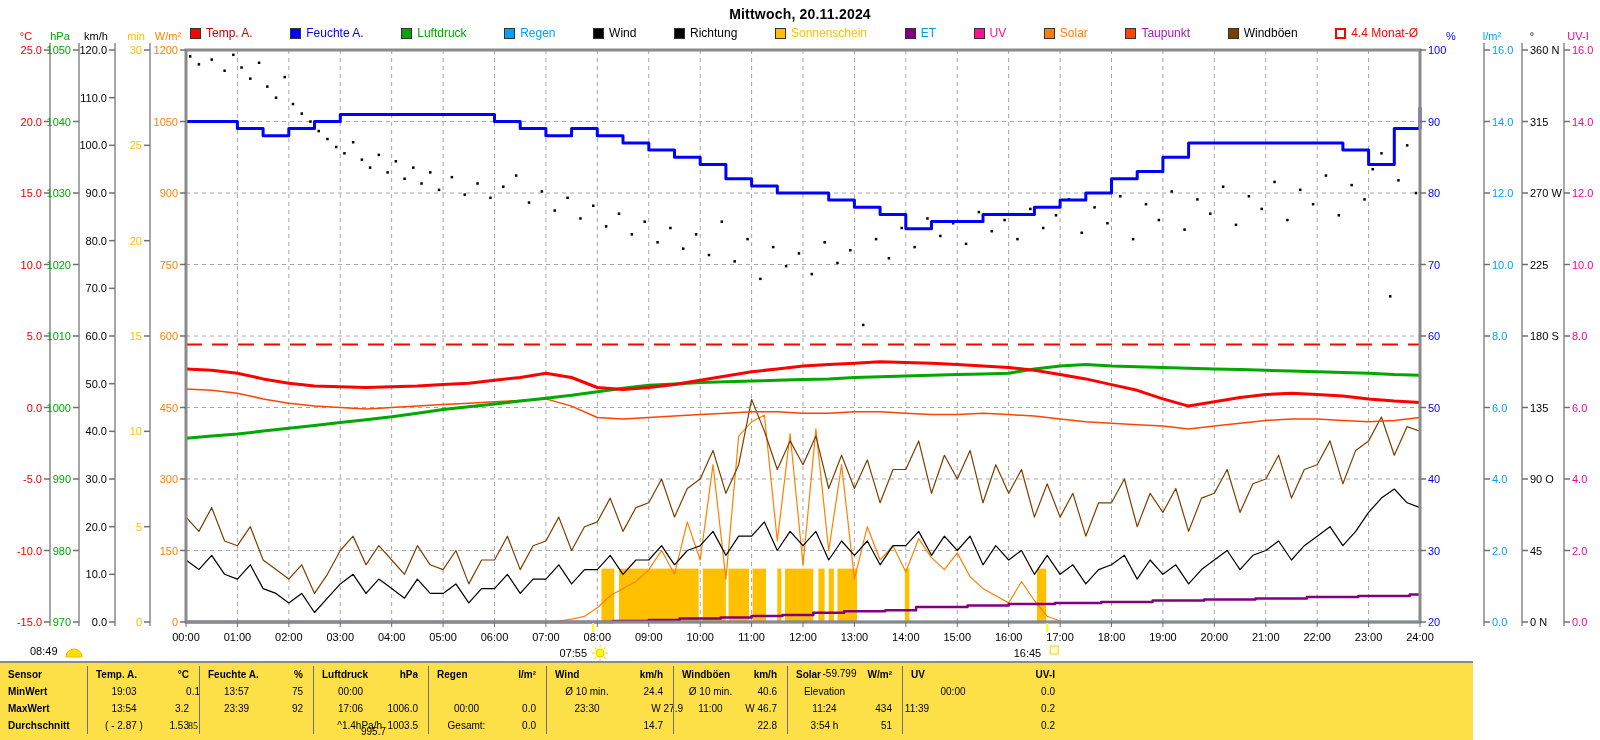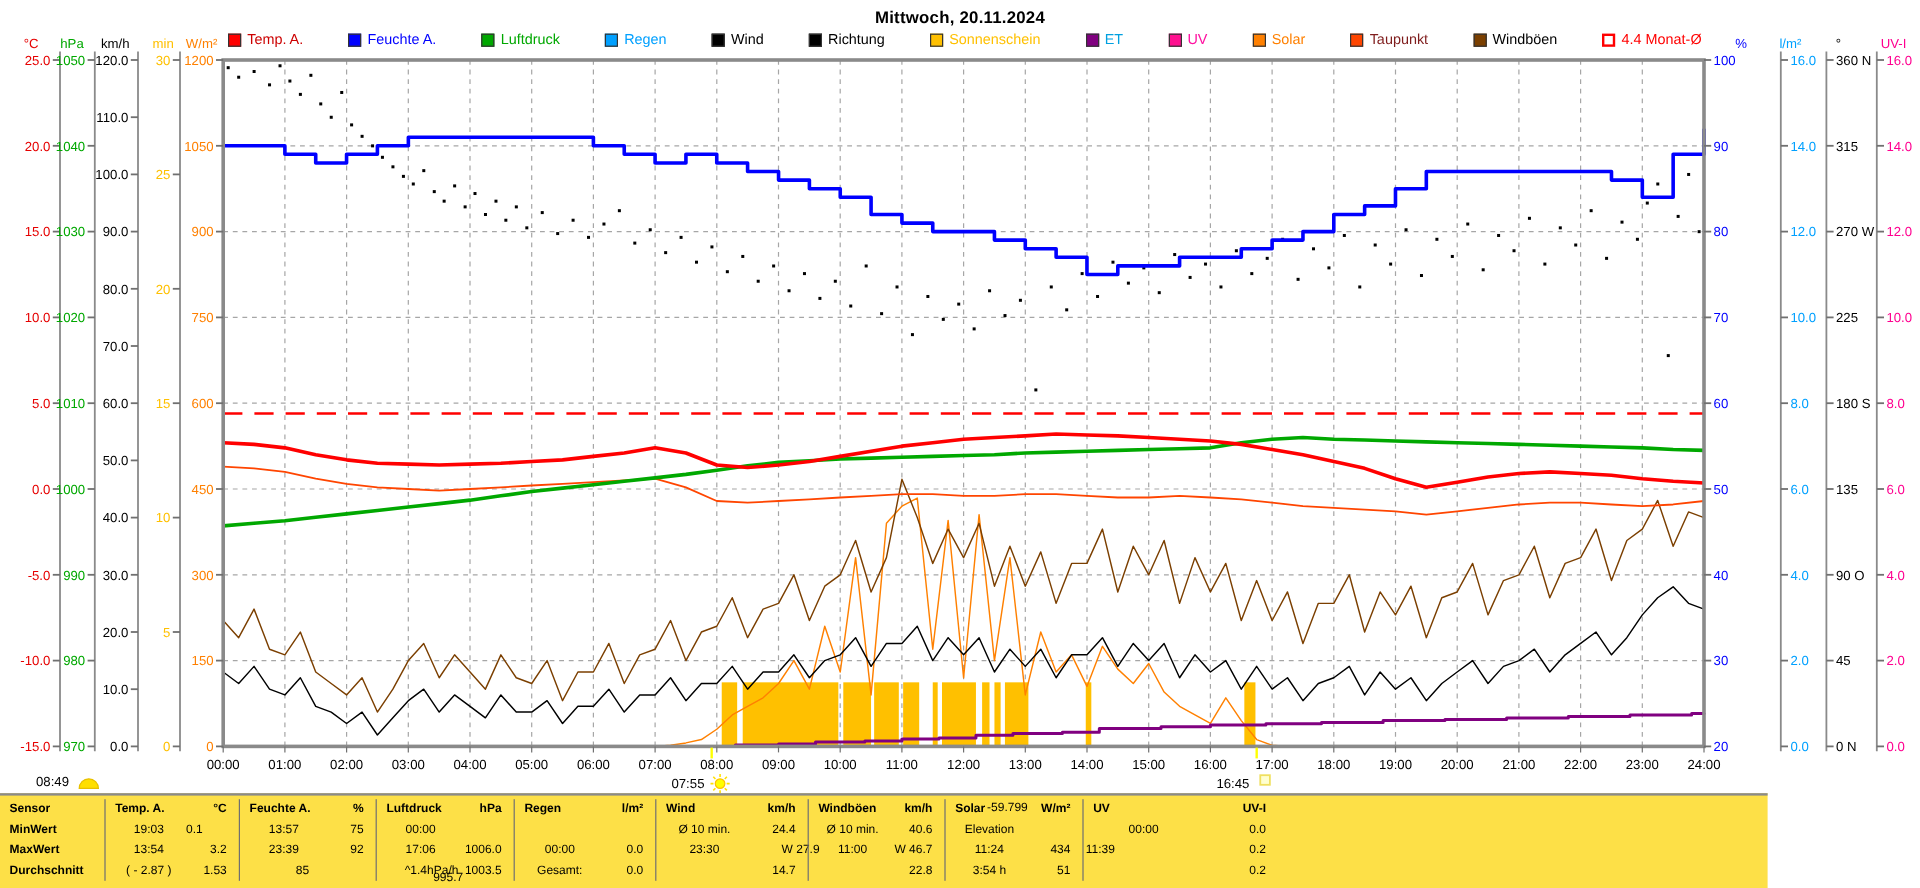--- a/index.html
+++ b/index.html
@@ -55,21 +55,21 @@
     <span class="li">
       <span class="sw" style="background: rgb(255, 16, 144);"></span>
       <span style="color: rgb(255, 16, 160);">UV</span>
     </span>
     <span class="li">
       <span class="sw" style="background: rgb(255, 128, 0);"></span>
       <span style="color: rgb(255, 128, 0);">Solar</span>
     </span>
     <span class="li">
       <span class="sw" style="background: rgb(255, 69, 0);"></span>
-      <span style="color: #7f1d1d;">Taupunkt</span>
+      <span style="color: #a21caf;">Taupunkt</span>
     </span>
     <span class="li">
       <span class="sw" style="background: rgb(123, 63, 0);"></span>
       <span style="color: rgb(0, 0, 0);">Windböen</span>
     </span>
     <span class="li">
       <span class="sw" style="background: rgb(255, 255, 255); border: 2px solid rgb(255, 0, 0);"></span>
       <span style="color: rgb(255, 0, 0);">4.4 Monat-Ø</span>
     </span>
   </div>
@@ -534,32 +534,32 @@
     </g>
   </svg>
 <div class="stats" id="stats">
     <div class="cell b" style="left: 8px; top: 5px;">Sensor</div>
     <div class="cell b" style="left: 8px; top: 22px;">MinWert</div>
     <div class="cell b" style="left: 8px; top: 39px;">MaxWert</div>
     <div class="cell b" style="left: 8px; top: 56px;">Durchschnitt</div>
     <div class="cell b" style="left: 96px; top: 5px;">Temp. A.</div>
     <div class="cell b" style="left: 87px; top: 5px; width: 102px; text-align: right;">°C</div>
     <div class="cell" style="left: 93px; top: 22px; width: 62px; text-align: center;">19:03</div>
-    <div class="cell" style="left: 87px; top: 22px; width: 102px; text-align: center; padding-left: 24px;">0.1</div>
+    <div class="cell" style="left: 74px; top: 22px; width: 102px; text-align: right; padding-left: 24px;">0.1</div>
     <div class="cell" style="left: 93px; top: 39px; width: 62px; text-align: center;">13:54</div>
     <div class="cell" style="left: 87px; top: 39px; width: 102px; text-align: right;">3.2</div>
     <div class="cell" style="left: 93px; top: 56px; width: 62px; text-align: center;">( - 2.87 )</div>
     <div class="cell" style="left: 87px; top: 56px; width: 102px; text-align: right;">1.53</div>
     <div class="cell b" style="left: 208px; top: 5px;">Feuchte A.</div>
     <div class="cell b" style="left: 199px; top: 5px; width: 104px; text-align: right;">%</div>
     <div class="cell" style="left: 205px; top: 22px; width: 63px; text-align: center;">13:57</div>
     <div class="cell" style="left: 199px; top: 22px; width: 104px; text-align: right;">75</div>
     <div class="cell" style="left: 205px; top: 39px; width: 63px; text-align: center;">23:39</div>
     <div class="cell" style="left: 199px; top: 39px; width: 104px; text-align: right;">92</div>
-    <div class="cell" style="left: 200px; top: 56px; width: 104px; text-align: center;">85</div>
+    <div class="cell" style="left: 188px; top: 56px; width: 104px; text-align: left; font-family: Liberation Serif, serif;">85</div>
     <div class="cell b" style="left: 322px; top: 5px;">Luftdruck</div>
     <div class="cell b" style="left: 313px; top: 5px; width: 105px; text-align: right;">hPa</div>
     <div class="cell" style="left: 319px; top: 22px; width: 63px; text-align: center;">00:00</div>
     <div class="cell" style="left: 321px; top: 22px; width: 105px; text-align: center; margin-top: 40px;">995.7</div>
     <div class="cell" style="left: 319px; top: 39px; width: 63px; text-align: center;">17:06</div>
     <div class="cell" style="left: 313px; top: 39px; width: 105px; text-align: right;">1006.0</div>
     <div class="cell" style="left: 319px; top: 56px; width: 63px; text-align: right;">^1.4hPa/h</div>
     <div class="cell" style="left: 313px; top: 56px; width: 105px; text-align: right;">1003.5</div>
     <div class="cell b" style="left: 437px; top: 5px;">Regen</div>
     <div class="cell b" style="left: 428px; top: 5px; width: 108px; text-align: right;">l/m²</div>

